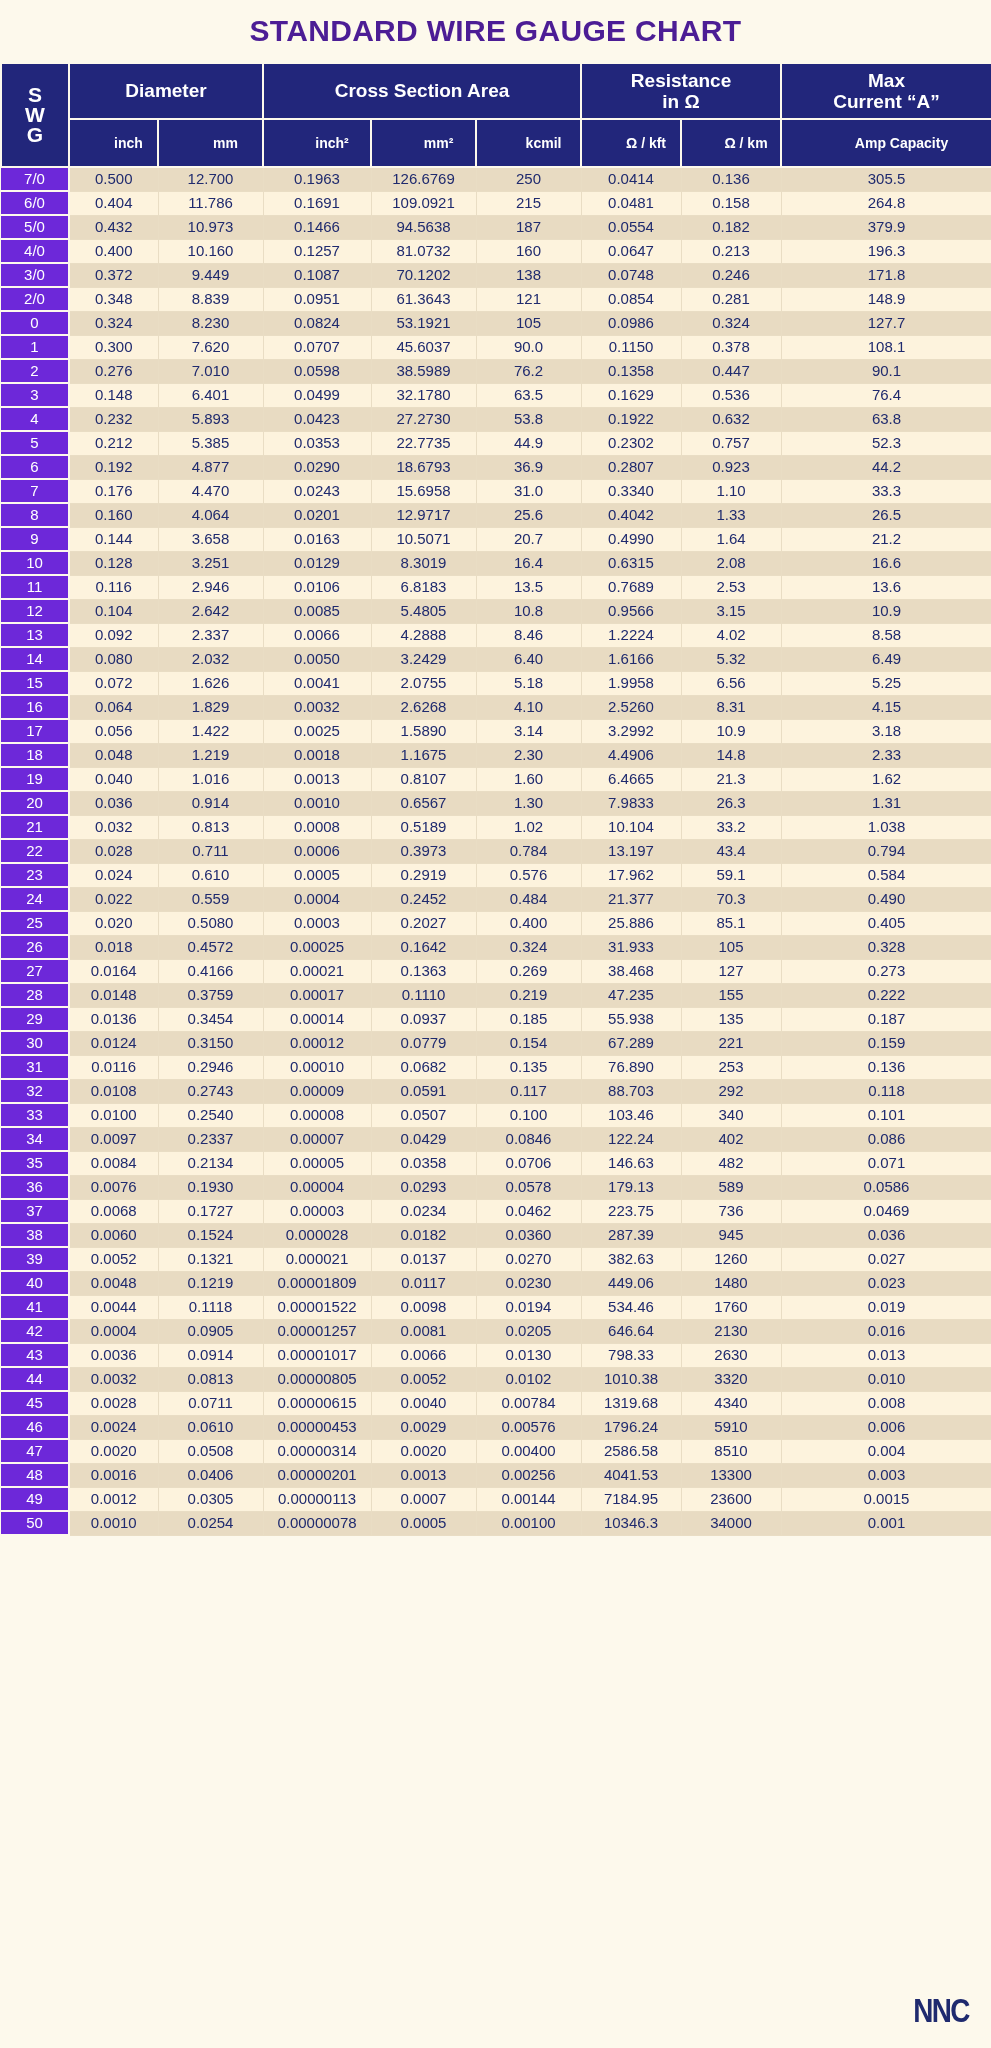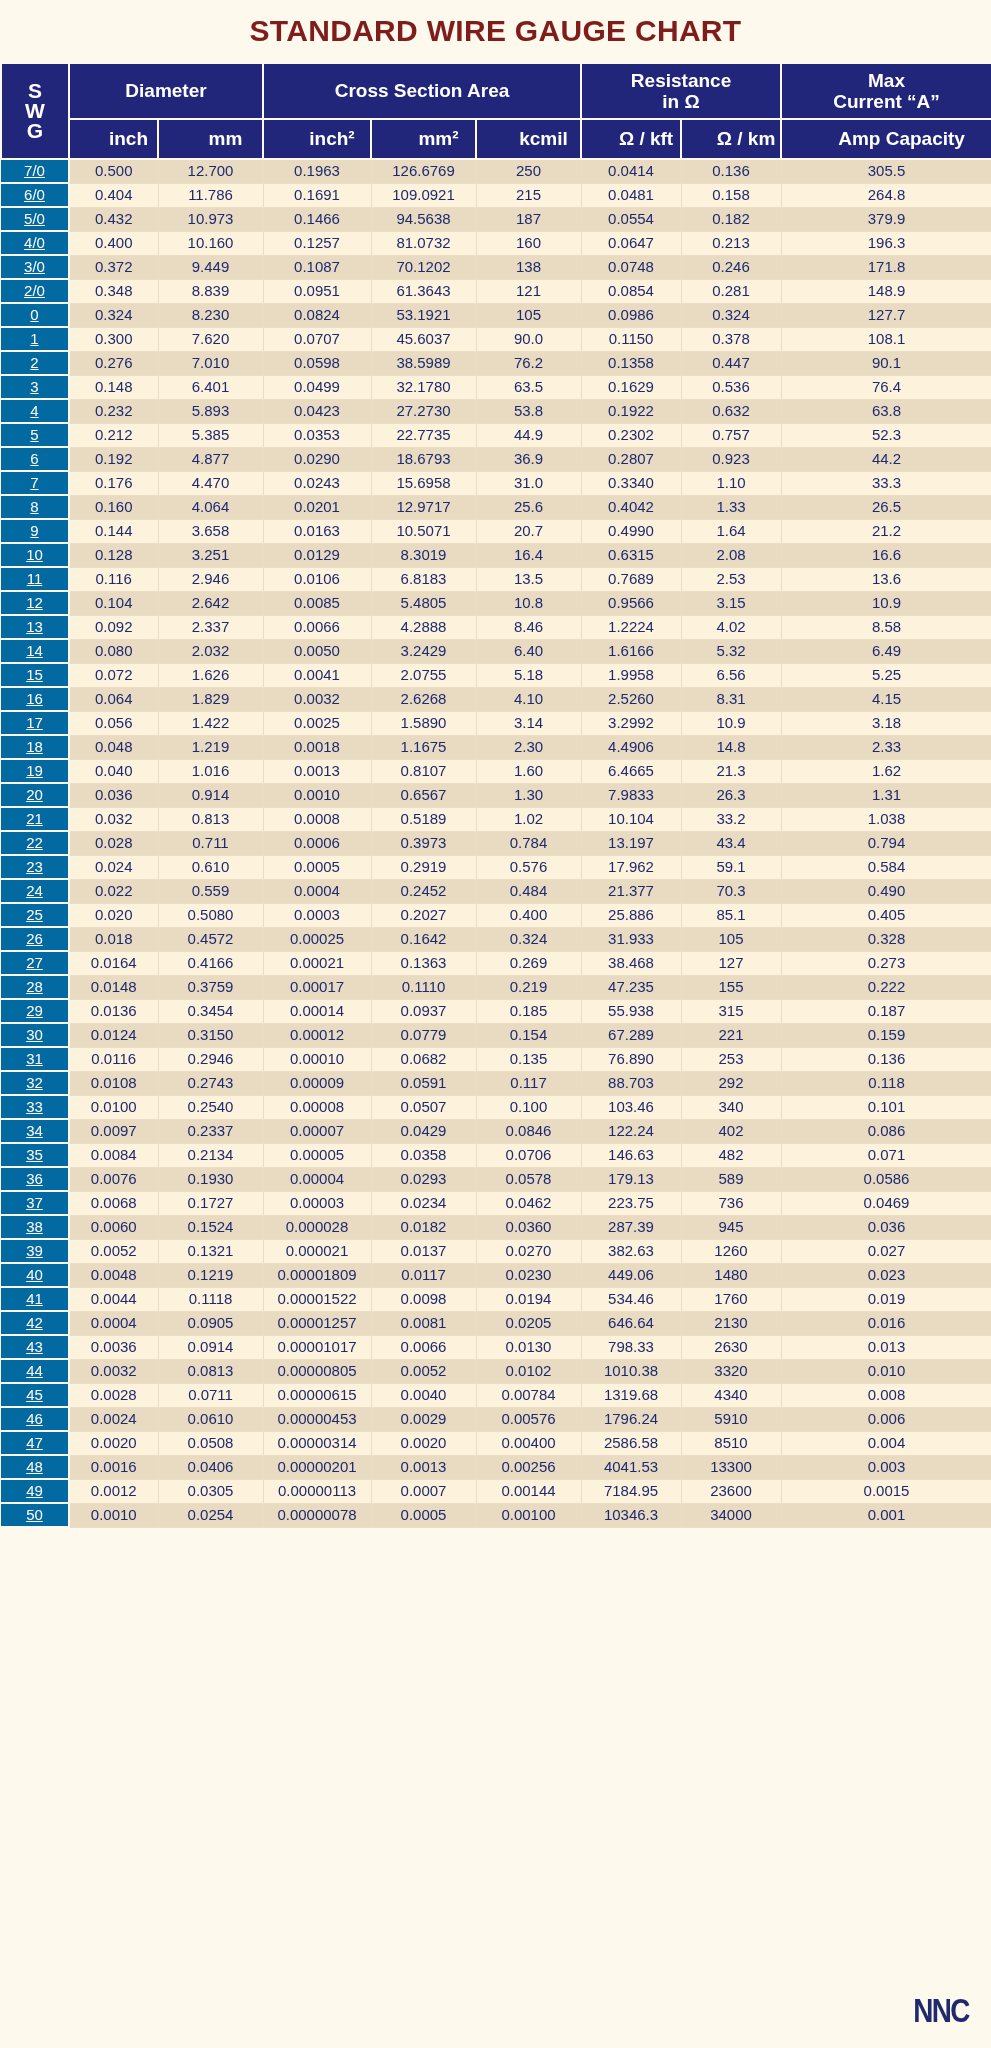--- a/index.html
+++ b/index.html
@@ -27,21 +27,21 @@
     height: 62px;
     display: flex;
     align-items: center;
     justify-content: center;
     flex: 0 0 auto;
   }
   .title {
     font-size: 30px;
     font-weight: bold;
     letter-spacing: 0.3px;
-    color: #7f1d1d;
+    color: #4c1d95;
     text-align: center;
     font-family: "Liberation Sans", sans-serif;
   }
   table.swg {
     border-collapse: collapse;
     width: 991px;
     table-layout: fixed;
     flex: 0 0 auto;
   }
   table.swg col.c-swg  { width: 68px; }
@@ -69,22 +69,22 @@
     letter-spacing: 0px;
     padding: 3px 0;
     width: 68px;
   }
   th.grp {
     font-size: 19px;
     height: 56px;
     line-height: 1.12;
   }
   th.sub {
-    font-size: 19px;
-    height: 40px;
+    font-size: 14px;
+    height: 48px;
     font-weight: bold;
     padding-left: 30px;
   }
   tbody td {
     border: 1px solid #e9ddc4;
     text-align: center;
     font-size: 15px;
     color: #1f2a6e;
     height: 22px;
     line-height: 22px;
@@ -95,21 +95,21 @@
     background: #22267b;
     color: #ffffff;
     font-weight: normal;
     font-size: 15px;
     border: 2px solid #fdf9ec;
     border-left: none;
   }
   tbody tr.odd  td { background: #fdf3dd; }
   tbody tr.even td { background: #e8dbc2; }
   tbody tr.odd  td.gauge,
-  tbody tr.even td.gauge { background: #0369a1; text-decoration: underline; }
+  tbody tr.even td.gauge { background: #6d28d9; }
 
   .footer {
     flex: 1 1 auto;
     position: relative;
     background: #fdf9ec;
     border-radius: 32px;
   }
   .brand {
     position: absolute;
     right: 22px;
@@ -565,21 +565,21 @@
           <td>0.222</td>
         </tr>
         <tr class="odd">
           <td class="gauge">29</td>
           <td>0.0136</td>
           <td>0.3454</td>
           <td>0.00014</td>
           <td>0.0937</td>
           <td>0.185</td>
           <td>55.938</td>
-          <td>315</td>
+          <td>135</td>
           <td>0.187</td>
         </tr>
         <tr class="even">
           <td class="gauge">30</td>
           <td>0.0124</td>
           <td>0.3150</td>
           <td>0.00012</td>
           <td>0.0779</td>
           <td>0.154</td>
           <td>67.289</td>

